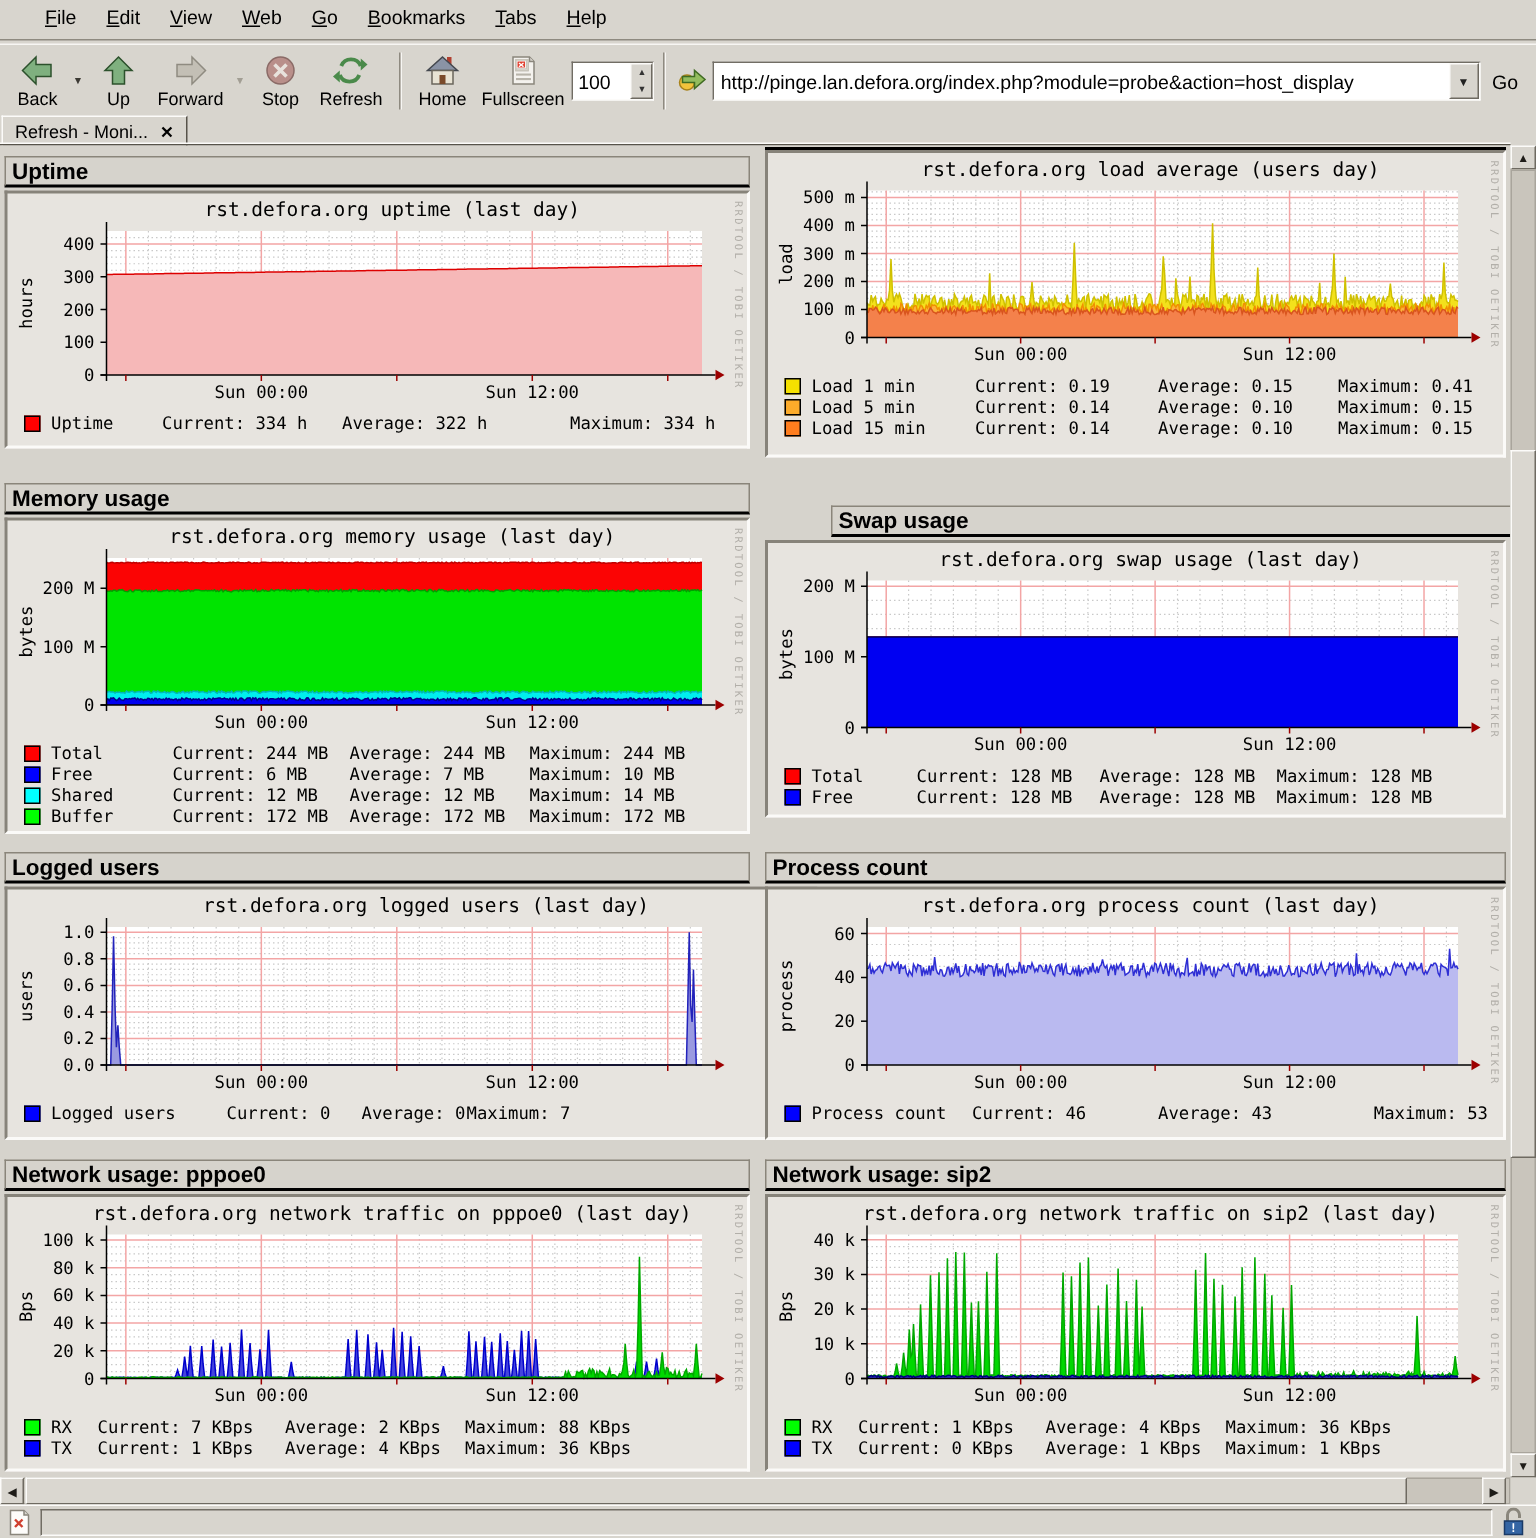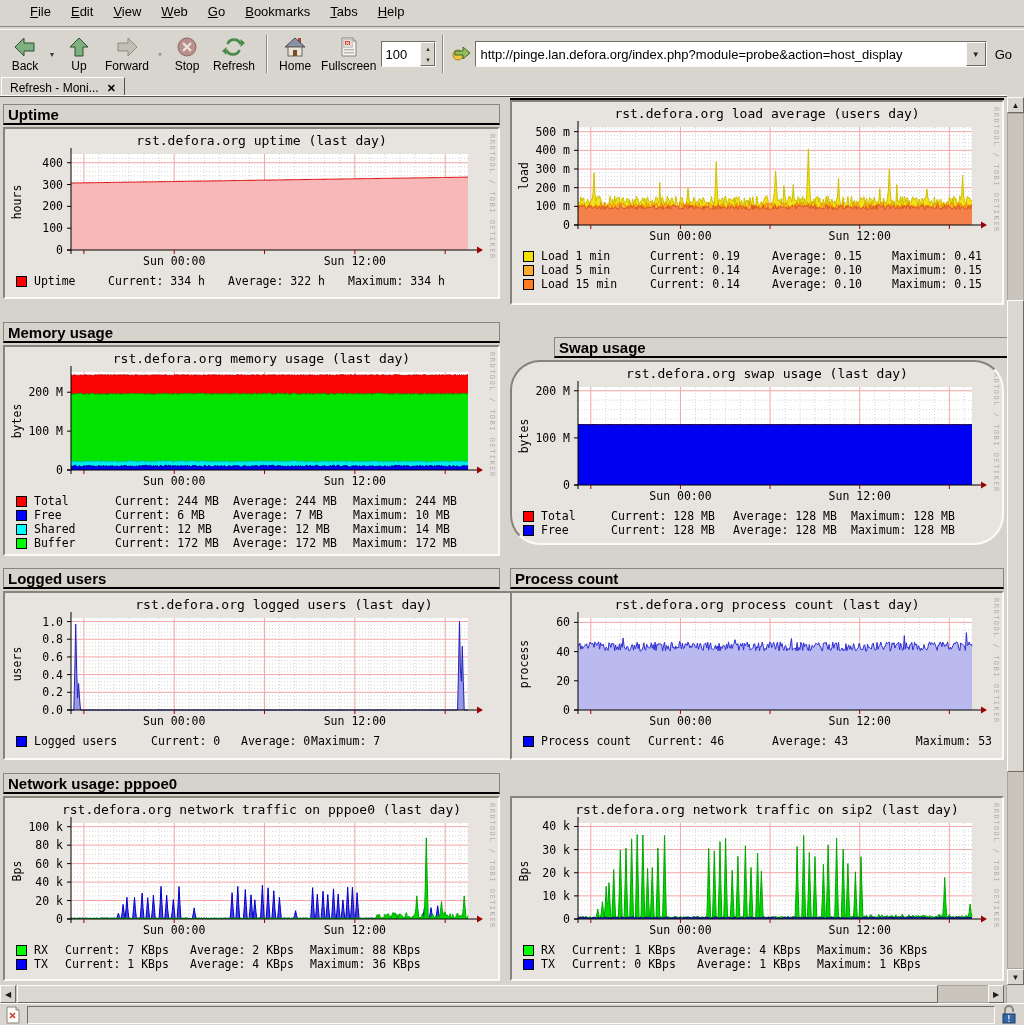--- a/index.html
+++ b/index.html
@@ -251,21 +251,21 @@
         <text x="56" y="84.18181818181819" text-anchor="end" font-size="11.5" fill="#000">100</text>
         <line x1="60" y1="58.36363636363637" x2="64" y2="58.36363636363637" stroke="#000"></line>
         <text x="56" y="62.36363636363637" text-anchor="end" font-size="11.5" fill="#000">200</text>
         <line x1="60" y1="36.54545454545455" x2="64" y2="36.54545454545455" stroke="#000"></line>
         <text x="56" y="40.54545454545455" text-anchor="end" font-size="11.5" fill="#000">300</text>
         <line x1="60" y1="14.727272727272734" x2="64" y2="14.727272727272734" stroke="#000"></line>
         <text x="56" y="18.727272727272734" text-anchor="end" font-size="11.5" fill="#000">400</text>
         <text x="167.22" y="117" text-anchor="middle" font-size="11.5" fill="#000">Sun 00:00</text>
         <text x="347.85499999999996" y="117" text-anchor="middle" font-size="11.5" fill="#000">Sun 12:00</text>
         <text x="14" y="54" text-anchor="middle" font-size="11.5" fill="#000" transform="rotate(-90 14 54)">hours</text>
-      </svg><div class="lrow"><span class="sw" style="background: rgb(255, 0, 0);"></span><span class="lname" style="width: 74px;">Uptime</span><span class="lstat" style="width: 120px;">Current: 334 h</span><span class="lstat" style="width: 120px;">Average: 322 h</span><span class="lstat" style="width: 110px;">Maximum: 334 h</span></div></div>
+      </svg><div class="lrow"><span class="sw" style="background: rgb(255, 0, 0);"></span><span class="lname" style="width: 74px;">Uptime</span><span class="lstat" style="width: 120px;">Current: 334 h</span><span class="lstat" style="width: 120px;">Average: 322 h</span><span class="lstat" style="width: 110px; margin-left: 32px;">Maximum: 334 h</span></div></div>
     <div class="sec-head cut" style="left: 510px; top: 0px; width: 494px;"></div>
     <div class="panel" style="left: 510px; top: 3px; width: 494px; height: 205px;"><div class="ctitle">rst.defora.org load average (users day)</div><div class="wm">RRDTOOL / TOBI OETIKER</div><svg width="484" height="124">
         <rect x="64" y="6" width="394" height="98" fill="#ffffff"></rect>
         <line x1="91.74416666666669" y1="6" x2="91.74416666666669" y2="104" stroke="#c9c9c9" stroke-dasharray="1,2" stroke-width="0.8"></line>
         <line x1="106.68333333333334" y1="6" x2="106.68333333333334" y2="104" stroke="#c9c9c9" stroke-dasharray="1,2" stroke-width="0.8"></line>
         <line x1="121.6225" y1="6" x2="121.6225" y2="104" stroke="#c9c9c9" stroke-dasharray="1,2" stroke-width="0.8"></line>
         <line x1="136.56166666666667" y1="6" x2="136.56166666666667" y2="104" stroke="#c9c9c9" stroke-dasharray="1,2" stroke-width="0.8"></line>
         <line x1="151.50083333333333" y1="6" x2="151.50083333333333" y2="104" stroke="#c9c9c9" stroke-dasharray="1,2" stroke-width="0.8"></line>
         <line x1="181.37916666666666" y1="6" x2="181.37916666666666" y2="104" stroke="#c9c9c9" stroke-dasharray="1,2" stroke-width="0.8"></line>
         <line x1="196.31833333333333" y1="6" x2="196.31833333333333" y2="104" stroke="#c9c9c9" stroke-dasharray="1,2" stroke-width="0.8"></line>
@@ -407,21 +407,21 @@
         <text x="56" y="108" text-anchor="end" font-size="11.5" fill="#000">0</text>
         <line x1="60" y1="65.11111111111111" x2="64" y2="65.11111111111111" stroke="#000"></line>
         <text x="56" y="69.11111111111111" text-anchor="end" font-size="11.5" fill="#000">100 M</text>
         <line x1="60" y1="26.22222222222223" x2="64" y2="26.22222222222223" stroke="#000"></line>
         <text x="56" y="30.22222222222223" text-anchor="end" font-size="11.5" fill="#000">200 M</text>
         <text x="167.22" y="119" text-anchor="middle" font-size="11.5" fill="#000">Sun 00:00</text>
         <text x="347.85499999999996" y="119" text-anchor="middle" font-size="11.5" fill="#000">Sun 12:00</text>
         <text x="14" y="55" text-anchor="middle" font-size="11.5" fill="#000" transform="rotate(-90 14 55)">bytes</text>
       </svg><div class="lrow"><span class="sw" style="background: rgb(255, 0, 0);"></span><span class="lname" style="width: 81px;">Total</span><span class="lstat" style="width: 118px;">Current: 244 MB</span><span class="lstat" style="width: 120px;">Average: 244 MB</span><span class="lstat" style="width: 110px;">Maximum: 244 MB</span></div><div class="lrow"><span class="sw" style="background: rgb(0, 0, 255);"></span><span class="lname" style="width: 81px;">Free</span><span class="lstat" style="width: 118px;">Current: 6 MB</span><span class="lstat" style="width: 120px;">Average: 7 MB</span><span class="lstat" style="width: 110px;">Maximum: 10 MB</span></div><div class="lrow"><span class="sw" style="background: rgb(0, 255, 255);"></span><span class="lname" style="width: 81px;">Shared</span><span class="lstat" style="width: 118px;">Current: 12 MB</span><span class="lstat" style="width: 120px;">Average: 12 MB</span><span class="lstat" style="width: 110px;">Maximum: 14 MB</span></div><div class="lrow"><span class="sw" style="background: rgb(0, 255, 0);"></span><span class="lname" style="width: 81px;">Buffer</span><span class="lstat" style="width: 118px;">Current: 172 MB</span><span class="lstat" style="width: 120px;">Average: 172 MB</span><span class="lstat" style="width: 110px;">Maximum: 172 MB</span></div></div>
     <div class="sec-head" style="left: 510px; top: 240px; width: 494px; margin-left: 44px;">Swap usage</div>
-    <div class="panel" style="left: 510px; top: 263px; width: 494px; height: 185px; border-radius: 30px;"><div class="ctitle">rst.defora.org swap usage (last day)</div><div class="wm">RRDTOOL / TOBI OETIKER</div><svg width="484" height="124">
+    <div class="panel" style="left: 510px; top: 263px; width: 494px; height: 185px;"><div class="ctitle">rst.defora.org swap usage (last day)</div><div class="wm">RRDTOOL / TOBI OETIKER</div><svg width="484" height="124">
         <rect x="64" y="6" width="394" height="98" fill="#ffffff"></rect>
         <line x1="91.74416666666669" y1="6" x2="91.74416666666669" y2="104" stroke="#c9c9c9" stroke-dasharray="1,2" stroke-width="0.8"></line>
         <line x1="106.68333333333334" y1="6" x2="106.68333333333334" y2="104" stroke="#c9c9c9" stroke-dasharray="1,2" stroke-width="0.8"></line>
         <line x1="121.6225" y1="6" x2="121.6225" y2="104" stroke="#c9c9c9" stroke-dasharray="1,2" stroke-width="0.8"></line>
         <line x1="136.56166666666667" y1="6" x2="136.56166666666667" y2="104" stroke="#c9c9c9" stroke-dasharray="1,2" stroke-width="0.8"></line>
         <line x1="151.50083333333333" y1="6" x2="151.50083333333333" y2="104" stroke="#c9c9c9" stroke-dasharray="1,2" stroke-width="0.8"></line>
         <line x1="181.37916666666666" y1="6" x2="181.37916666666666" y2="104" stroke="#c9c9c9" stroke-dasharray="1,2" stroke-width="0.8"></line>
         <line x1="196.31833333333333" y1="6" x2="196.31833333333333" y2="104" stroke="#c9c9c9" stroke-dasharray="1,2" stroke-width="0.8"></line>
         <line x1="211.25750000000002" y1="6" x2="211.25750000000002" y2="104" stroke="#c9c9c9" stroke-dasharray="1,2" stroke-width="0.8"></line>
         <line x1="226.19666666666666" y1="6" x2="226.19666666666666" y2="104" stroke="#c9c9c9" stroke-dasharray="1,2" stroke-width="0.8"></line>
@@ -691,20 +691,21 @@
         <line x1="60" y1="46.61538461538462" x2="64" y2="46.61538461538462" stroke="#000"></line>
         <text x="56" y="50.61538461538462" text-anchor="end" font-size="11.5" fill="#000">60 k</text>
         <line x1="60" y1="28.153846153846146" x2="64" y2="28.153846153846146" stroke="#000"></line>
         <text x="56" y="32.153846153846146" text-anchor="end" font-size="11.5" fill="#000">80 k</text>
         <line x1="60" y1="9.692307692307693" x2="64" y2="9.692307692307693" stroke="#000"></line>
         <text x="56" y="13.692307692307693" text-anchor="end" font-size="11.5" fill="#000">100 k</text>
         <text x="167.22" y="117" text-anchor="middle" font-size="11.5" fill="#000">Sun 00:00</text>
         <text x="347.85499999999996" y="117" text-anchor="middle" font-size="11.5" fill="#000">Sun 12:00</text>
         <text x="14" y="54" text-anchor="middle" font-size="11.5" fill="#000" transform="rotate(-90 14 54)">Bps</text>
       </svg><div class="lrow"><span class="sw" style="background: rgb(0, 255, 0);"></span><span class="lname" style="width: 31px;">RX</span><span class="lstat" style="width: 125px;">Current: 7 KBps</span><span class="lstat" style="width: 120px;">Average: 2 KBps</span><span class="lstat" style="width: 115px;">Maximum: 88 KBps</span></div><div class="lrow"><span class="sw" style="background: rgb(0, 0, 255);"></span><span class="lname" style="width: 31px;">TX</span><span class="lstat" style="width: 125px;">Current: 1 KBps</span><span class="lstat" style="width: 120px;">Average: 4 KBps</span><span class="lstat" style="width: 115px;">Maximum: 36 KBps</span></div></div>
+    <div class="sec-head" style="left: 510px; top: 676px; width: 494px;">Network usage: sip2</div>
     <div class="panel" style="left: 510px; top: 699px; width: 494px; height: 185px;"><div class="ctitle">rst.defora.org network traffic on sip2 (last day)</div><div class="wm">RRDTOOL / TOBI OETIKER</div><svg width="484" height="122">
         <rect x="64" y="6" width="394" height="96" fill="#ffffff"></rect>
         <line x1="91.74416666666669" y1="6" x2="91.74416666666669" y2="102" stroke="#c9c9c9" stroke-dasharray="1,2" stroke-width="0.8"></line>
         <line x1="106.68333333333334" y1="6" x2="106.68333333333334" y2="102" stroke="#c9c9c9" stroke-dasharray="1,2" stroke-width="0.8"></line>
         <line x1="121.6225" y1="6" x2="121.6225" y2="102" stroke="#c9c9c9" stroke-dasharray="1,2" stroke-width="0.8"></line>
         <line x1="136.56166666666667" y1="6" x2="136.56166666666667" y2="102" stroke="#c9c9c9" stroke-dasharray="1,2" stroke-width="0.8"></line>
         <line x1="151.50083333333333" y1="6" x2="151.50083333333333" y2="102" stroke="#c9c9c9" stroke-dasharray="1,2" stroke-width="0.8"></line>
         <line x1="181.37916666666666" y1="6" x2="181.37916666666666" y2="102" stroke="#c9c9c9" stroke-dasharray="1,2" stroke-width="0.8"></line>
         <line x1="196.31833333333333" y1="6" x2="196.31833333333333" y2="102" stroke="#c9c9c9" stroke-dasharray="1,2" stroke-width="0.8"></line>
         <line x1="211.25750000000002" y1="6" x2="211.25750000000002" y2="102" stroke="#c9c9c9" stroke-dasharray="1,2" stroke-width="0.8"></line>

